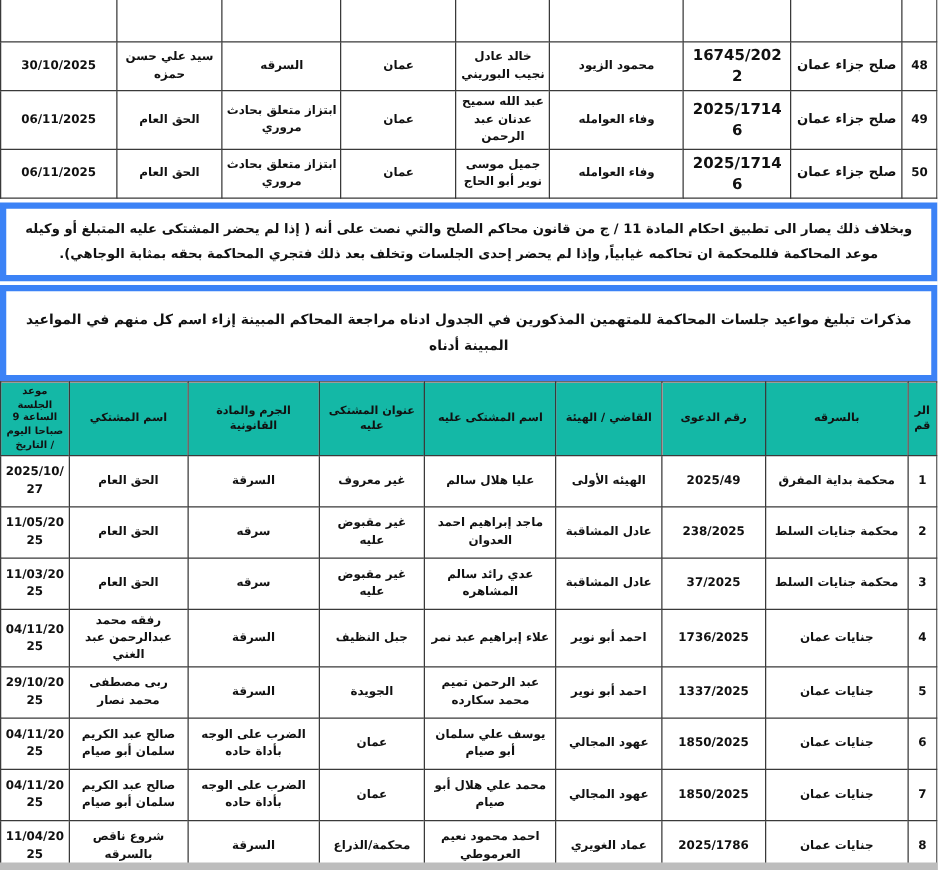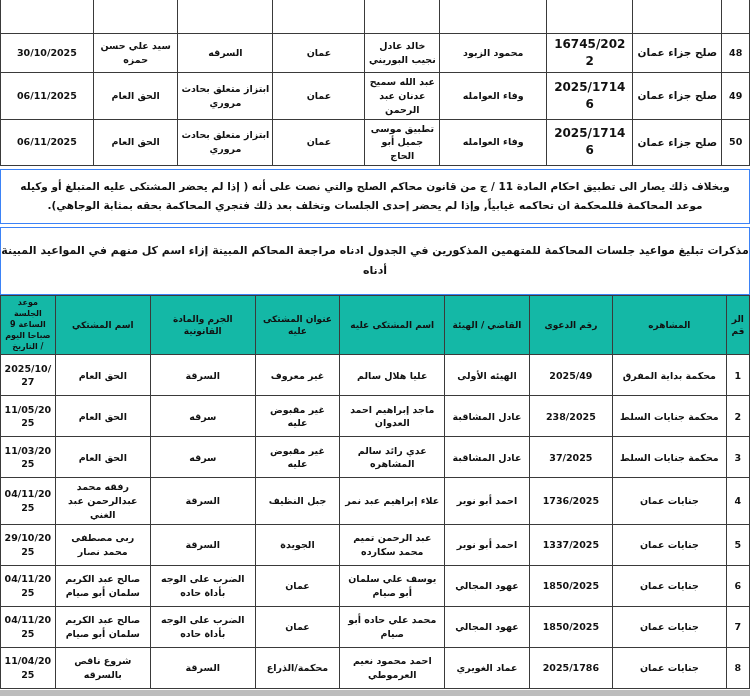--- a/index.html
+++ b/index.html
@@ -49,21 +49,21 @@
   table.main tbody tr{height:41px;}
 
   td.c-case{font-size:13px;font-family:"DejaVu Sans","Liberation Sans",sans-serif;letter-spacing:0;}
   td.c-court{font-size:11.5px;}
   td.c-date{font-size:9.5px;}
   td.c-num{font-size:10px;}
   table.top td.c-case{font-size:12px;}
   table.top td.c-court{font-size:10.5px;margin-top:44px;}
 
   .box{
-    border:1px solid #3b82f6;background:#fff;
+    border:5px solid #3b82f6;background:#fff;
     margin:3px 0 0 0;
     padding:7px 12px;
     font-size:10.5px;line-height:1.85;text-align:center;
     box-sizing:border-box;
   }
   .box.title{
     padding:13px 0;font-size:11px;margin-top:3px;
   }
   .box.para.bottom{
     margin-top:4px;padding:6px 10px;line-height:1.8;
@@ -122,21 +122,21 @@
           <td class="c-address">عمان</td>
           <td class="c-crime">ابتزاز متعلق بحادث مروري</td>
           <td class="c-complainant">الحق العام</td>
           <td class="c-date">06/11/2025</td>
         </tr>
         <tr>
           <td class="c-num">50</td>
           <td class="c-court">صلح جزاء عمان</td>
           <td class="c-case">2025/17146</td>
           <td class="c-judge">وفاء العوامله</td>
-          <td class="c-defendant">تطبيق موسى جميل أبو الحاج</td>
+          <td class="c-defendant">جميل موسى نوير أبو الحاج</td>
           <td class="c-address">عمان</td>
           <td class="c-crime">ابتزاز متعلق بحادث مروري</td>
           <td class="c-complainant">الحق العام</td>
           <td class="c-date">06/11/2025</td>
         </tr>
       </tbody>
   </table>
 
   <div class="box para">وبخلاف ذلك يصار الى تطبيق احكام المادة 11 / ج من قانون محاكم الصلح والتي نصت على أنه ( إذا لم يحضر المشتكى عليه المتبلغ أو وكيله موعد المحاكمة فللمحكمة ان تحاكمه غيابياً, وإذا لم يحضر إحدى الجلسات وتخلف بعد ذلك فتجري المحاكمة بحقه بمثابة الوجاهي).</div>
 
@@ -150,21 +150,21 @@
         <col class="w-judge">
       <col class="w-defendant">
         <col class="w-address">
         <col class="w-crime">
       <col class="w-complainant">
         <col class="w-date">
     </colgroup>
     <thead>
       <tr>
         <th>الرقم</th>
-        <th>المشاهره</th>
+        <th>بالسرقه</th>
         <th>رقم الدعوى</th>
         <th>القاضي / الهيئة</th>
         <th>اسم المشتكى عليه</th>
         <th>عنوان المشتكى عليه</th>
         <th>الجرم والمادة القانونية</th>
         <th>اسم المشتكي</th>
         <th class="h-date">موعد الجلسة الساعة 9 صباحا اليوم / التاريخ</th>
       </tr>
     </thead>
     <tbody>
@@ -232,21 +232,21 @@
           <td class="c-address">عمان</td>
           <td class="c-crime">الضرب على الوجه بأداة حاده</td>
           <td class="c-complainant">صالح عبد الكريم سلمان أبو صيام</td>
           <td class="c-date">04/11/2025</td>
         </tr>
         <tr>
           <td class="c-num">7</td>
           <td class="c-court">جنايات عمان</td>
           <td class="c-case">1850/2025</td>
           <td class="c-judge">عهود المجالي</td>
-          <td class="c-defendant">محمد علي حاده أبو صيام</td>
+          <td class="c-defendant">محمد علي هلال أبو صيام</td>
           <td class="c-address">عمان</td>
           <td class="c-crime">الضرب على الوجه بأداة حاده</td>
           <td class="c-complainant">صالح عبد الكريم سلمان أبو صيام</td>
           <td class="c-date">04/11/2025</td>
         </tr>
         <tr>
           <td class="c-num">8</td>
           <td class="c-court">جنايات عمان</td>
           <td class="c-case">2025/1786</td>
           <td class="c-judge">عماد الغويري</td>

